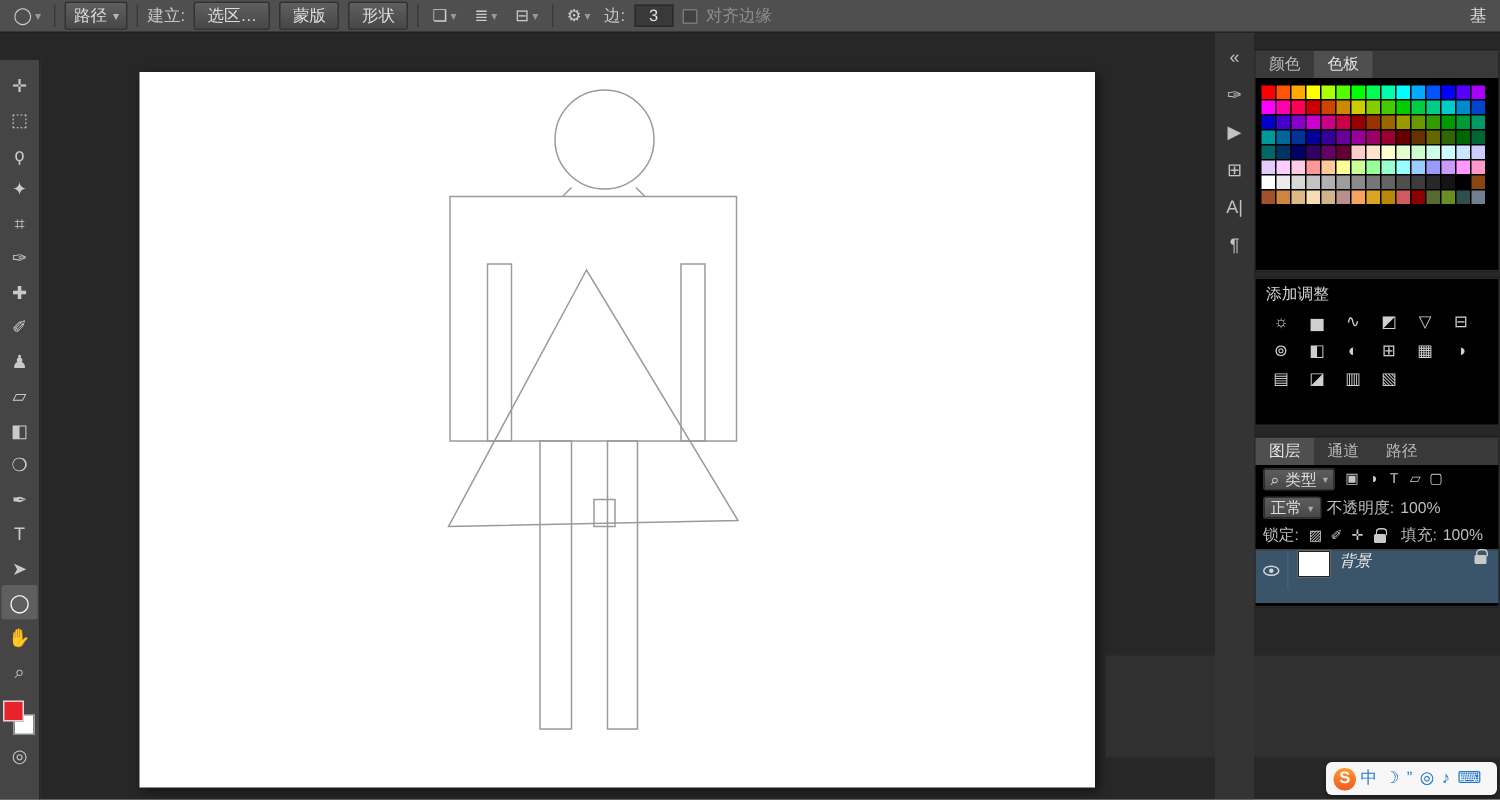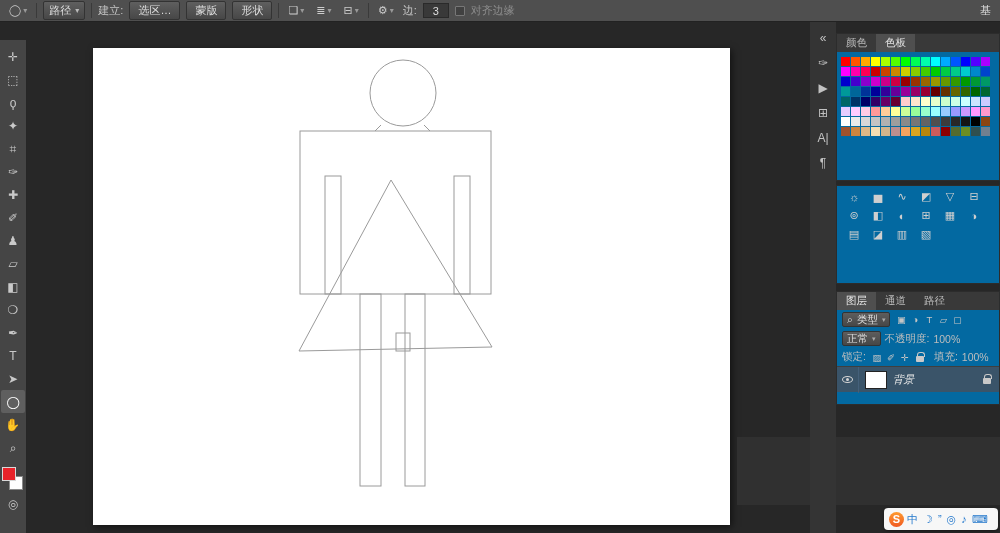--- a/index.html
+++ b/index.html
@@ -47,21 +47,21 @@
   .canvas { position:absolute; left:66px; top:8px; width:637px; height:477px; background:#ffffff;
     box-shadow:2px 2px 7px rgba(0,0,0,0.55); }
 
   
   .panel-strip { position:absolute; left:810px; top:22px; width:26px; height:511px; background:#343434;
     display:flex; flex-direction:column; align-items:center; gap:13px; padding-top:10px; z-index:3; }
   .strip-icon { color:#c2c2c2; font-size:12px; line-height:1; text-align:center; }
 
   
   .panels { position:absolute; left:836px; top:22px; width:164px; height:511px; z-index:3; }
-  .panel { background:#0369a1; border:1px solid #2c2c2c; }
+  .panel { background:#000000; border:1px solid #2c2c2c; }
   .panel-tabs { display:flex; background:#393939; height:18px; }
   .panel-tab { padding:2px 9px 0 9px; font-size:10.5px; color:#b9b9b9; background:#393939; height:18px; }
   .panel-tab.active { background:#4f4f4f; color:#e3e3e3; }
 
   .panel-colors { margin-top:11px; height:148px; }
   .swatch-grid { display:grid; grid-template-columns:repeat(15,9px); gap:1px; padding:5px 4px; }
   .swatch { width:9px; height:9px; display:block; }
 
   .panel-adjust { margin-top:4px; height:99px; }
   .panel-heading { font-size:10.5px; color:#d2d2d2; padding:3px 7px 1px 7px; }
@@ -73,21 +73,21 @@
   .row { display:flex; align-items:center; gap:4px; padding:2px 5px; white-space:nowrap; overflow:hidden; }
   .mini-select { display:flex; align-items:center; gap:4px; background:linear-gradient(#5d5d5d,#474747);
     border:1px solid #333; border-radius:2px; padding:0 4px; height:15px; font-size:10.5px; color:#ddd; }
   .mini-select::after { content:"▾"; font-size:7px; color:#aaa; }
   .mini-icon { width:14px; height:13px; display:flex; align-items:center; justify-content:center;
     color:#c5c5c5; font-size:9.5px; }
   .tiny-label { font-size:10.5px; color:#bdbdbd; }
   .padlock { position:relative; width:8px; height:6px; background:#c9c9c9; border-radius:1px; display:inline-block; margin-top:3px; }
   .padlock::before { content:""; position:absolute; top:-4px; left:1px; width:6px; height:4px;
     border:1px solid #c9c9c9; border-bottom:none; border-radius:3px 3px 0 0; }
-  .layer-row { display:flex; align-items:center; height:26px; background:#3a5469; border-top:1px solid #3f3f3f; }
+  .layer-row { display:flex; align-items:flex-start; height:36px; background:#3a5469; border-top:1px solid #3f3f3f; }
   .eye-cell { width:22px; height:26px; display:flex; align-items:center; justify-content:center; border-right:1px solid #44607a; }
   .eye { position:relative; width:11px; height:7px; border:1px solid #d5d5d5; border-radius:50%; }
   .eye::after { content:""; position:absolute; left:3px; top:1px; width:3px; height:3px; background:#d5d5d5; border-radius:50%; }
   .layer-thumb { width:22px; height:18px; background:#fff; border:1px solid #222; margin:0 6px; }
   .layer-name { font-style:italic; font-size:10.5px; color:#eaeaea; }
   .layer-lock { margin-left:auto; margin-right:8px; }
 
   
   .remnant { position:absolute; left:737px; top:437px; width:263px; height:68px; background:#303030; z-index:2; }
   .ime-bar { position:absolute; left:884px; top:508px; width:114px; height:22px; background:#f7f7f7;
@@ -318,20 +318,21 @@
           <span class="swatch" style="background: rgb(205, 92, 92);"></span>
           <span class="swatch" style="background: rgb(139, 0, 0);"></span>
           <span class="swatch" style="background: rgb(85, 107, 47);"></span>
           <span class="swatch" style="background: rgb(107, 142, 35);"></span>
           <span class="swatch" style="background: rgb(47, 79, 79);"></span>
           <span class="swatch" style="background: rgb(112, 128, 144);"></span>
         </div>
     </div>
 
     <div class="panel panel-adjust">
+      <div class="panel-heading">添加调整</div>
       <div class="adj-icons">
           <span class="adj-icon">☼</span>
           <span class="adj-icon">▅</span>
           <span class="adj-icon">∿</span>
           <span class="adj-icon">◩</span>
           <span class="adj-icon">▽</span>
           <span class="adj-icon">⊟</span>
           <span class="adj-icon">⊚</span>
           <span class="adj-icon">◧</span>
           <span class="adj-icon">◐</span>

